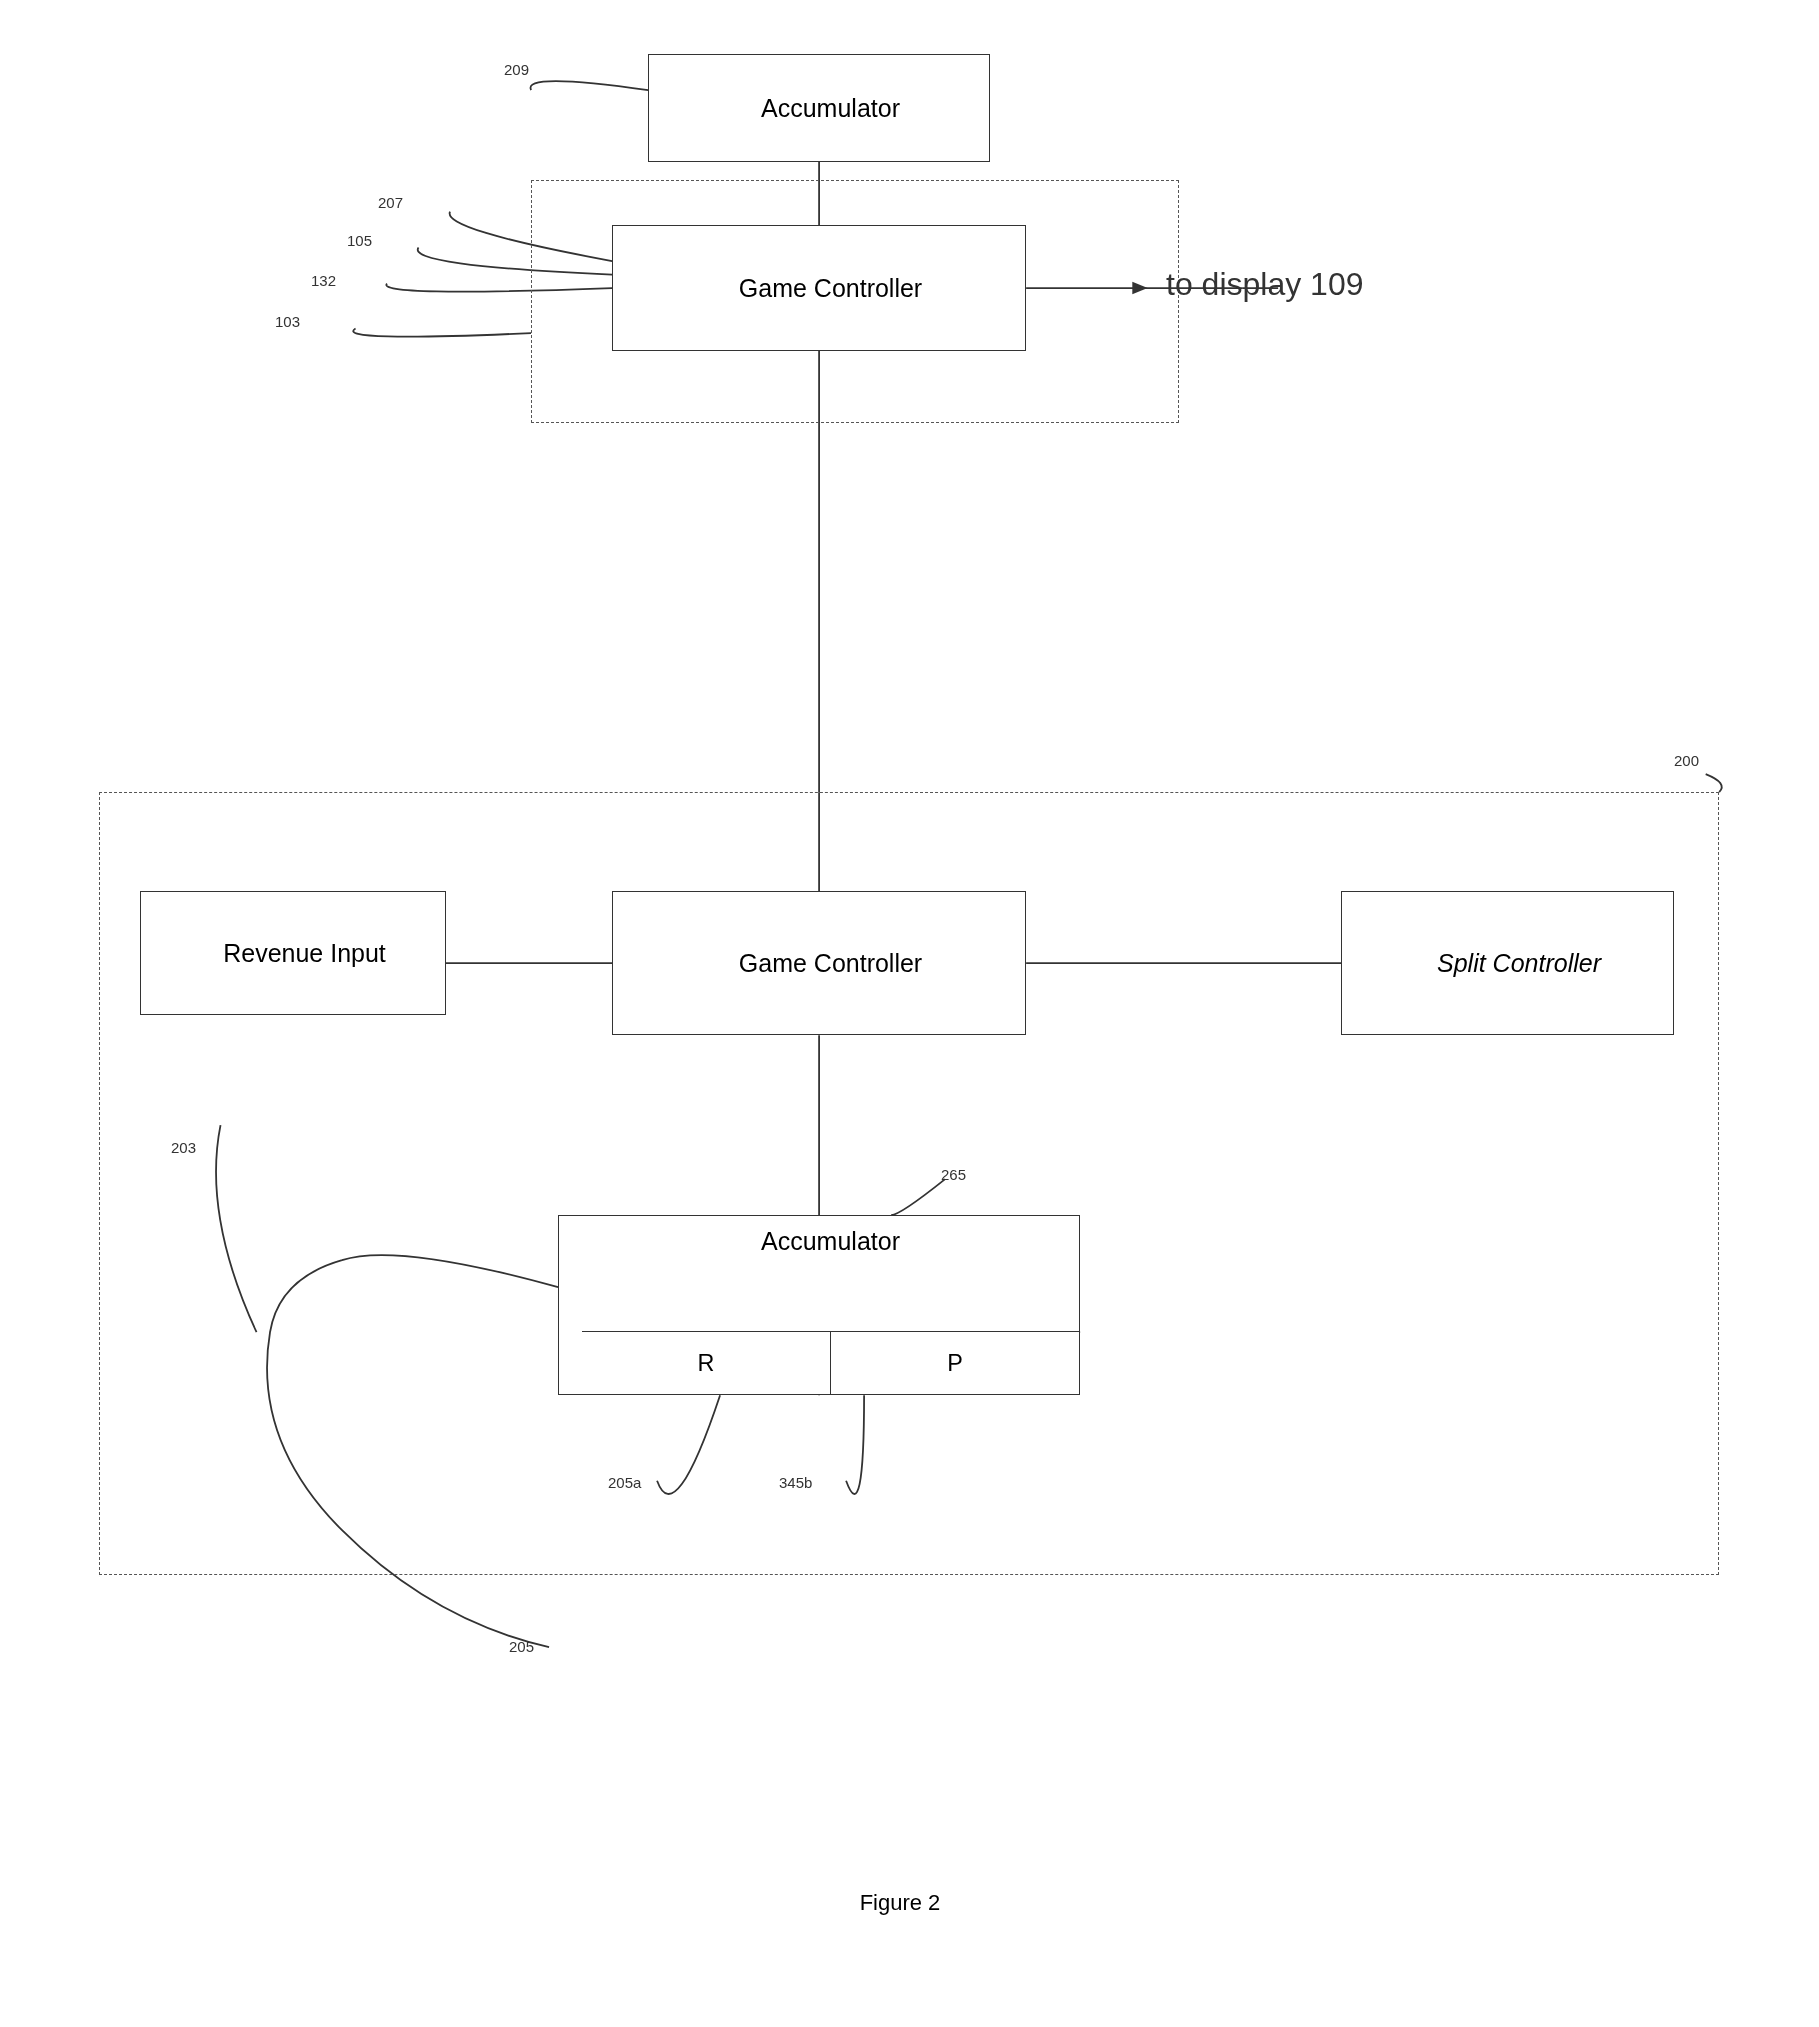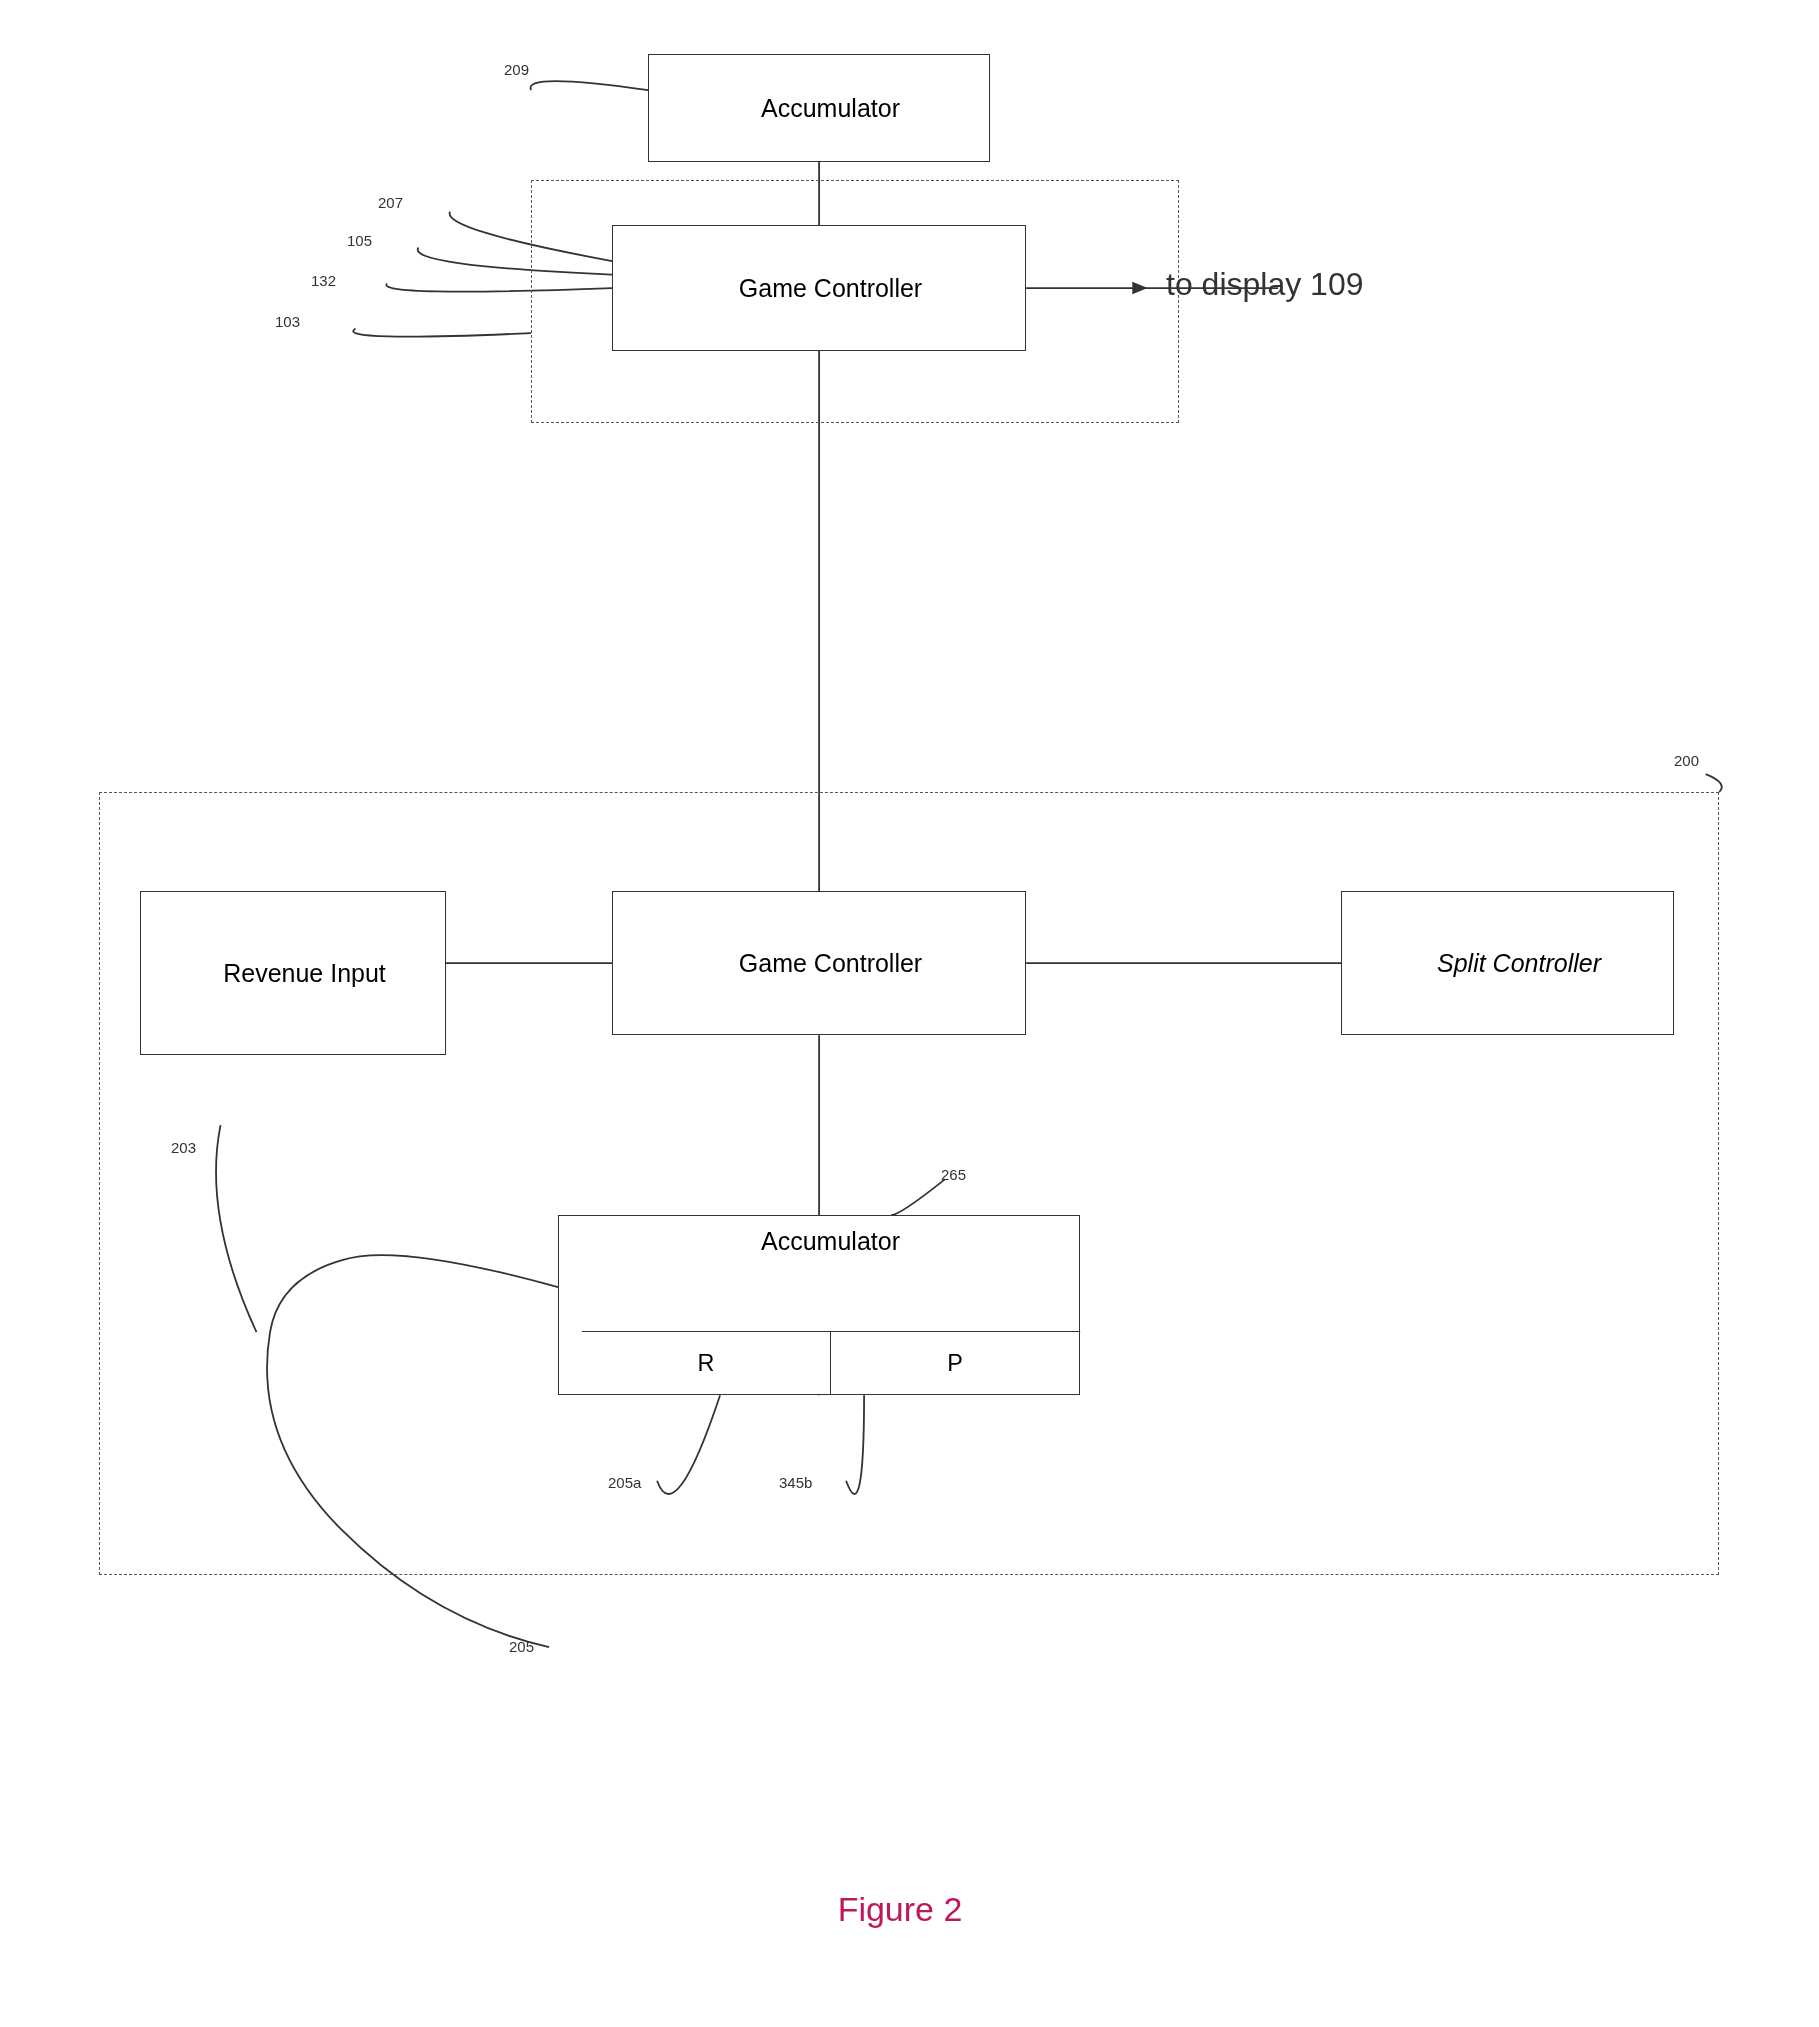--- a/index.html
+++ b/index.html
@@ -33,23 +33,23 @@
       border: 1.8px dashed #555;
       background: transparent;
     }
     .label {
       position: absolute;
       font-size: 15px;
       color: #333;
     }
     .figure-caption {
       position: absolute;
-      font-size: 34px;
+      font-size: 22px;
       text-align: center;
-      color: #be185d;
+      color: #000000;
     }
     
     svg.overlay {
       position: absolute;
       top: 0; left: 0;
       width: 1820px;
       height: 2028px;
       pointer-events: none;
     }
   </style>
@@ -107,21 +107,21 @@
   </div>
 
   <div class="box" style="left:612px;top:225px;width:414px;height:126px;">
     <span>Game Controller</span>
   </div>
 
   <div class="dashed-box" style="left:531px;top:180px;width:648px;height:243px;"></div>
 
   <div class="dashed-box" style="left:99px;top:792px;width:1620px;height:783px;"></div>
 
-  <div class="box" style="left:140px;top:891px;width:306px;height:164px;">
+  <div class="box" style="left:140px;top:891px;width:306px;height:124px;">
     <span>Revenue Input</span>
   </div>
 
   <div class="box" style="left:612px;top:891px;width:414px;height:144px;">
     <span>Game Controller</span>
   </div>
 
   <div class="box" style="left:1341px;top:891px;width:333px;height:144px;font-style:italic;">
     <span>Split Controller</span>
   </div>

